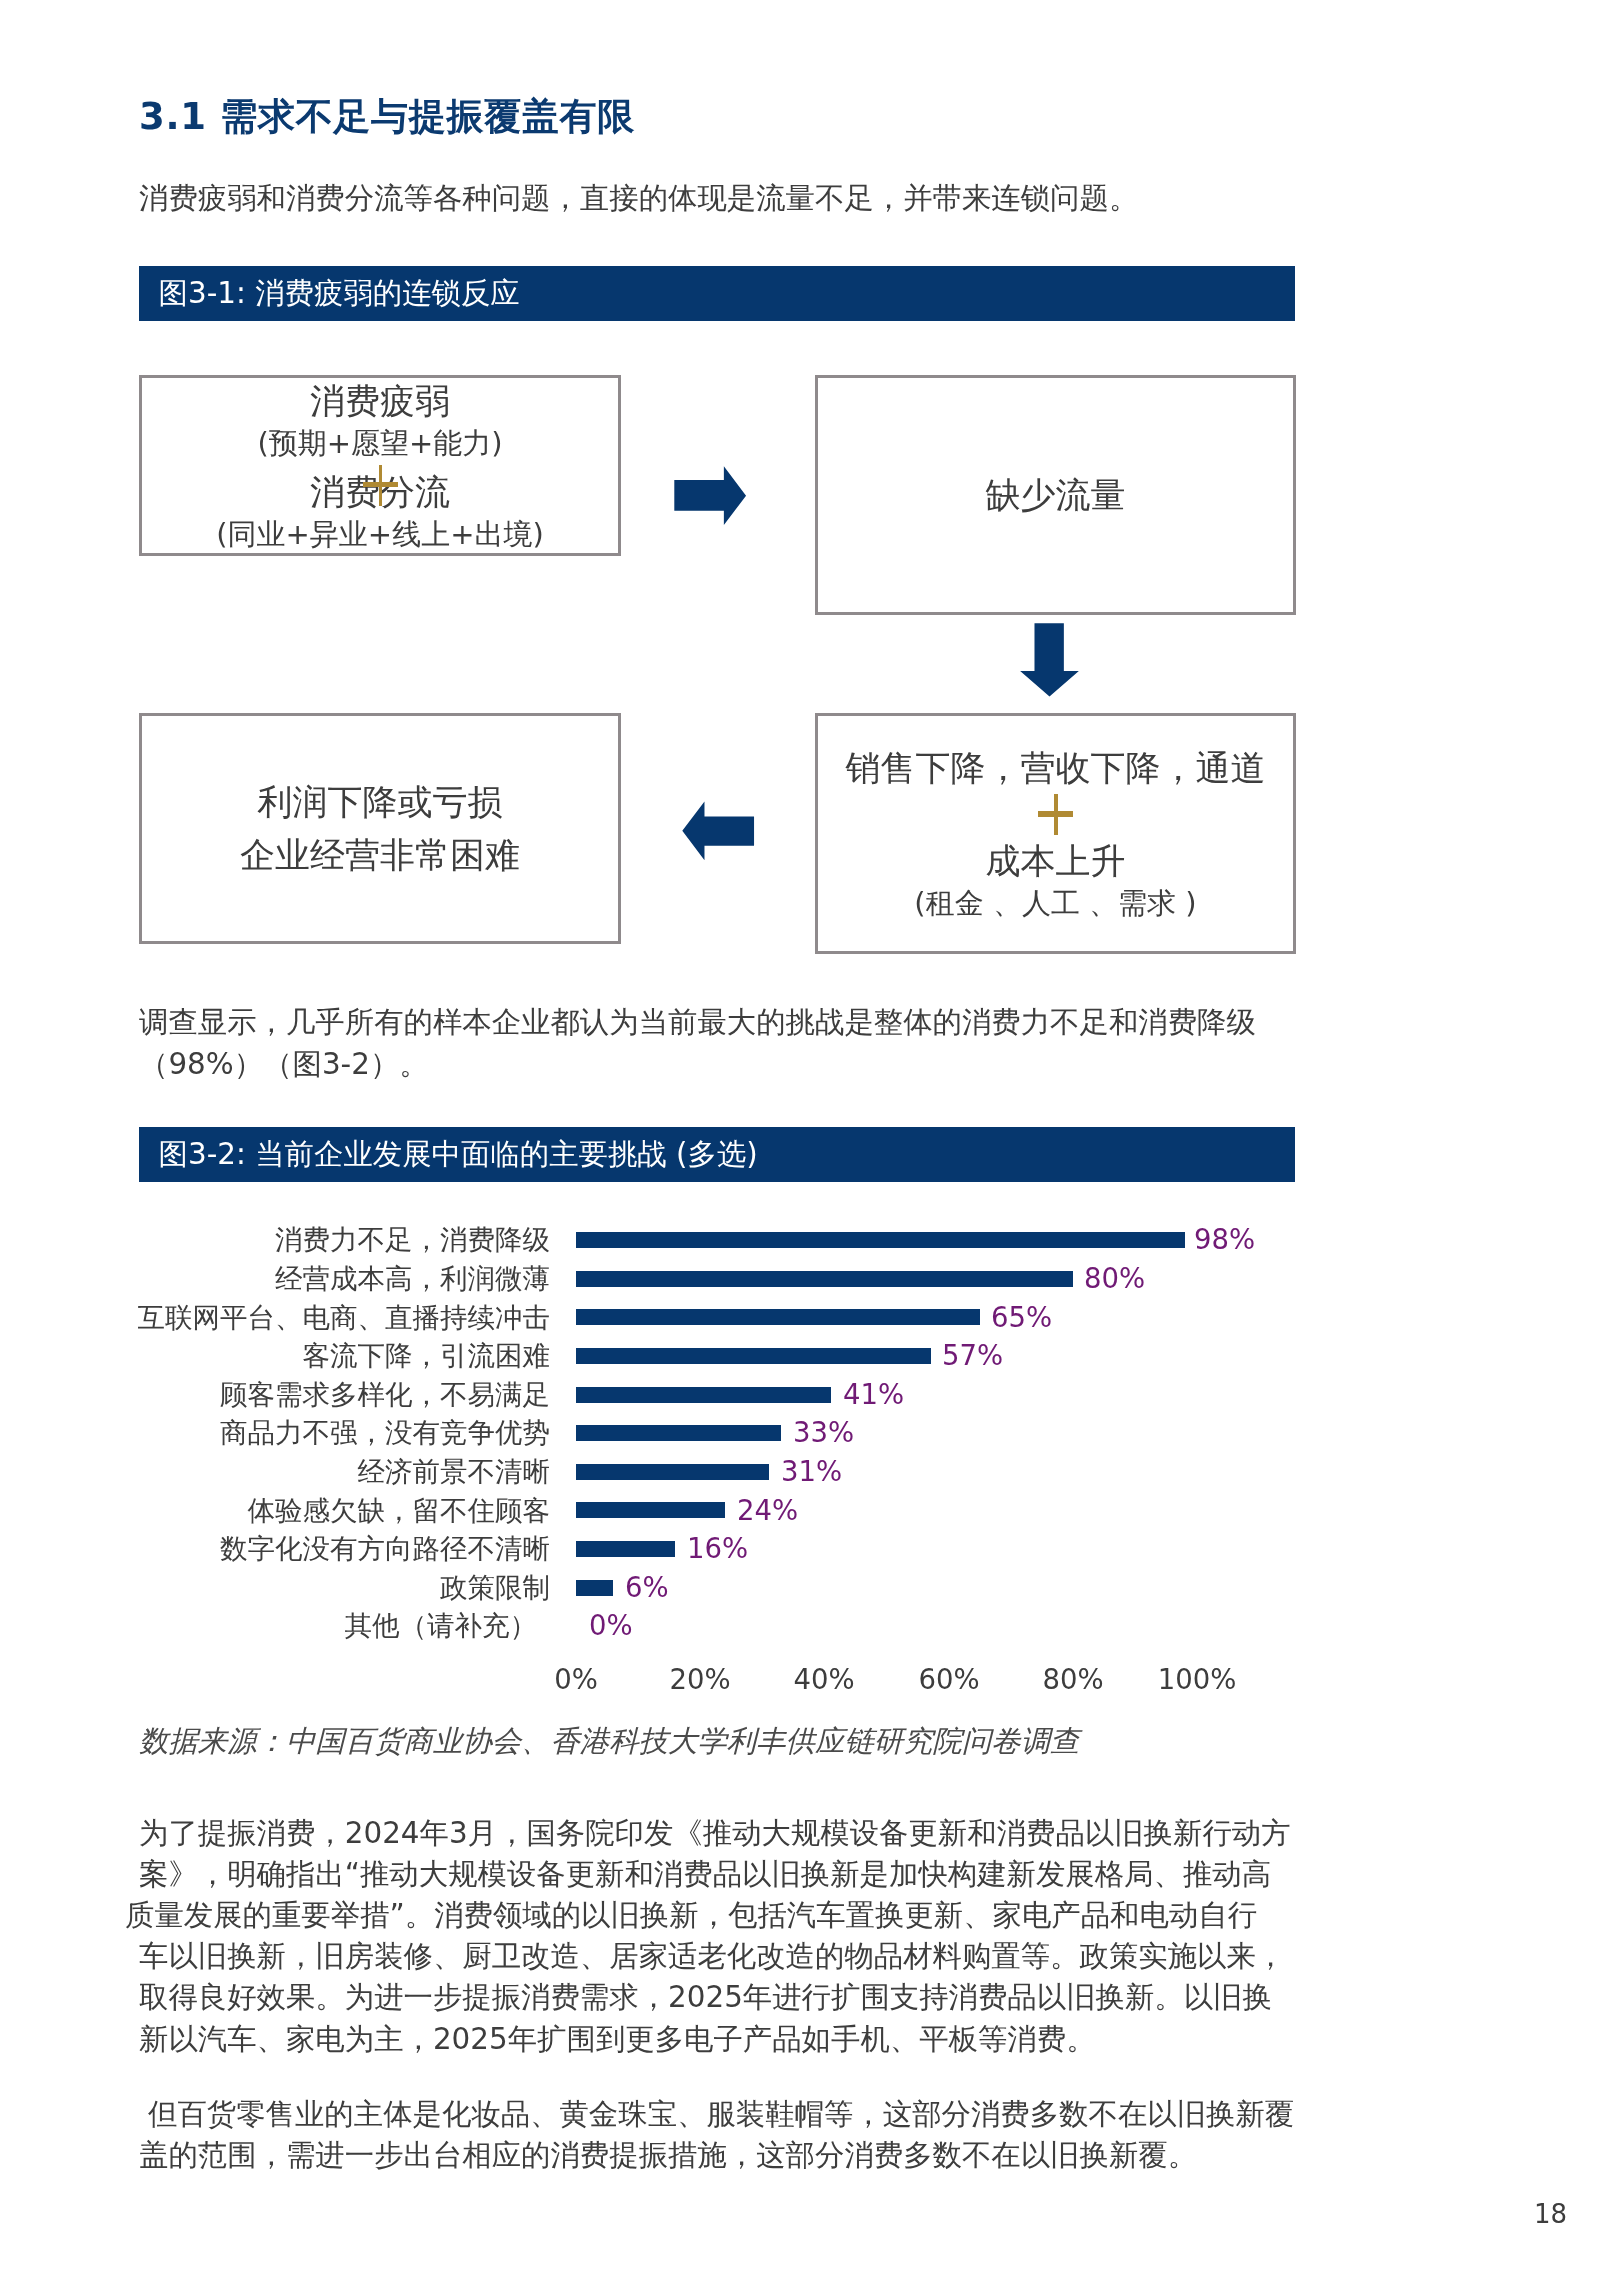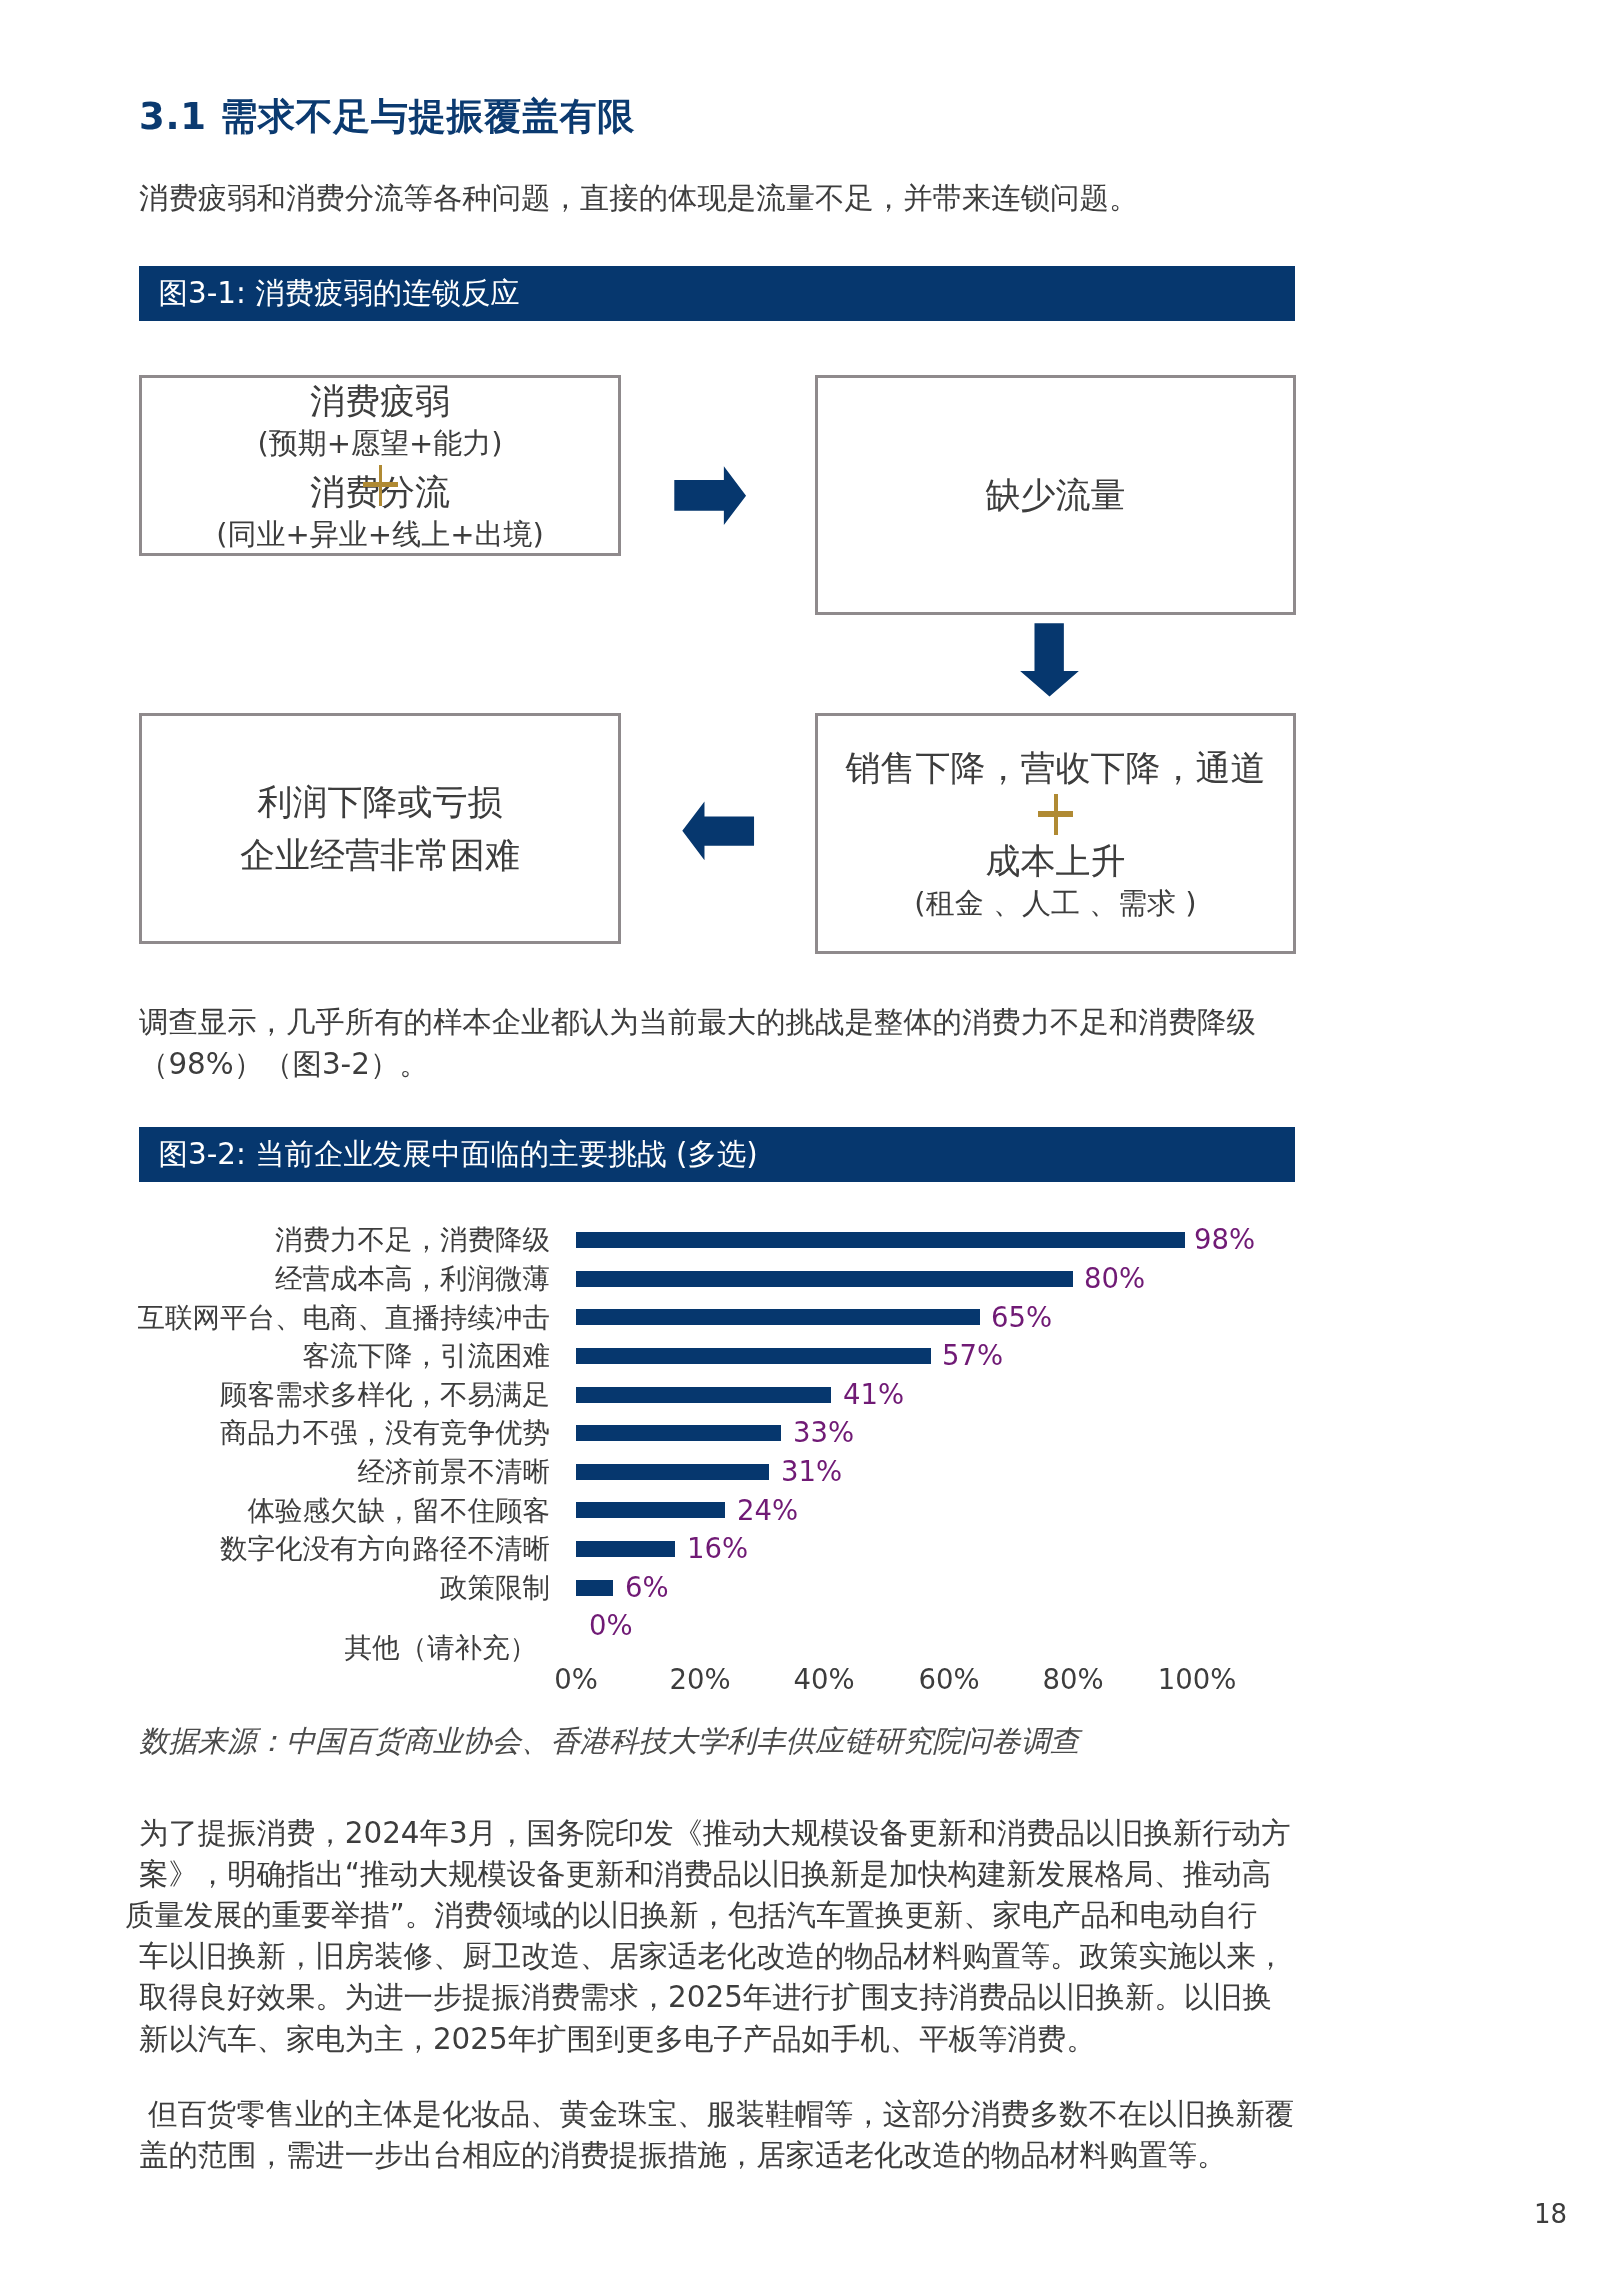--- a/index.html
+++ b/index.html
@@ -119,21 +119,21 @@
   <div class="bar-value" style="left:737px; top:1495px;">24%</div>
 
   <div class="chart-label" style="top:1533px;">数字化没有方向路径不清晰</div>
   <div class="bar" style="left:576px; top:1541px; width:99px;"></div>
   <div class="bar-value" style="left:687px; top:1533px;">16%</div>
 
   <div class="chart-label" style="top:1572px;">政策限制</div>
   <div class="bar" style="left:576px; top:1580px; width:37px;"></div>
   <div class="bar-value" style="left:625px; top:1572px;">6%</div>
 
-  <div class="chart-label" style="top:1610px; right:calc(1623px - 537px);margin-top:22px;">其他（请补充）</div>
+  <div class="chart-label" style="top:1610px; right:calc(1623px - 537px);">其他（请补充）</div>
   <div class="bar-value" style="left:589px; top:1610px;">0%</div>
 
   <div class="tick" style="left:576px; top:1663px;">0%</div>
   <div class="tick" style="left:700px; top:1663px;">20%</div>
   <div class="tick" style="left:824px; top:1663px;">40%</div>
   <div class="tick" style="left:949px; top:1663px;">60%</div>
   <div class="tick" style="left:1073px; top:1663px;">80%</div>
   <div class="tick" style="left:1197px; top:1663px;">100%</div>
 </div>
 
@@ -143,17 +143,17 @@
   <div class="abs body-text" style="left:139px; top:1813px;">为了提振消费，2024年3月，国务院印发《推动大规模设备更新和消费品以旧换新行动方</div>
   <div class="abs body-text" style="left:139px; top:1854px;">案》，明确指出“推动大规模设备更新和消费品以旧换新是加快构建新发展格局、推动高</div>
   <div class="abs body-text" style="left:125px; top:1895px;">质量发展的重要举措”。消费领域的以旧换新，包括汽车置换更新、家电产品和电动自行</div>
   <div class="abs body-text" style="left:139px; top:1936px;">车以旧换新，旧房装修、厨卫改造、居家适老化改造的物品材料购置等。政策实施以来，</div>
   <div class="abs body-text" style="left:139px; top:1977px;">取得良好效果。为进一步提振消费需求，2025年进行扩围支持消费品以旧换新。以旧换</div>
   <div class="abs body-text" style="left:139px; top:2019px;">新以汽车、家电为主，2025年扩围到更多电子产品如手机、平板等消费。</div>
 </div>
 
 <div>
   <div class="abs body-text" style="left:140px; top:2094px;margin-left:8px;">但百货零售业的主体是化妆品、黄金珠宝、服装鞋帽等，这部分消费多数不在以旧换新覆</div>
-  <div class="abs body-text" style="left:139px; top:2135px;">盖的范围，需进一步出台相应的消费提振措施，居家适老化改造的物品材料购置等。</div>
+  <div class="abs body-text" style="left:139px; top:2135px;">盖的范围，需进一步出台相应的消费提振措施，这部分消费多数不在以旧换新覆。</div>
 </div>
 
 <div class="abs page-num">18</div>
 
 
 </body></html>

